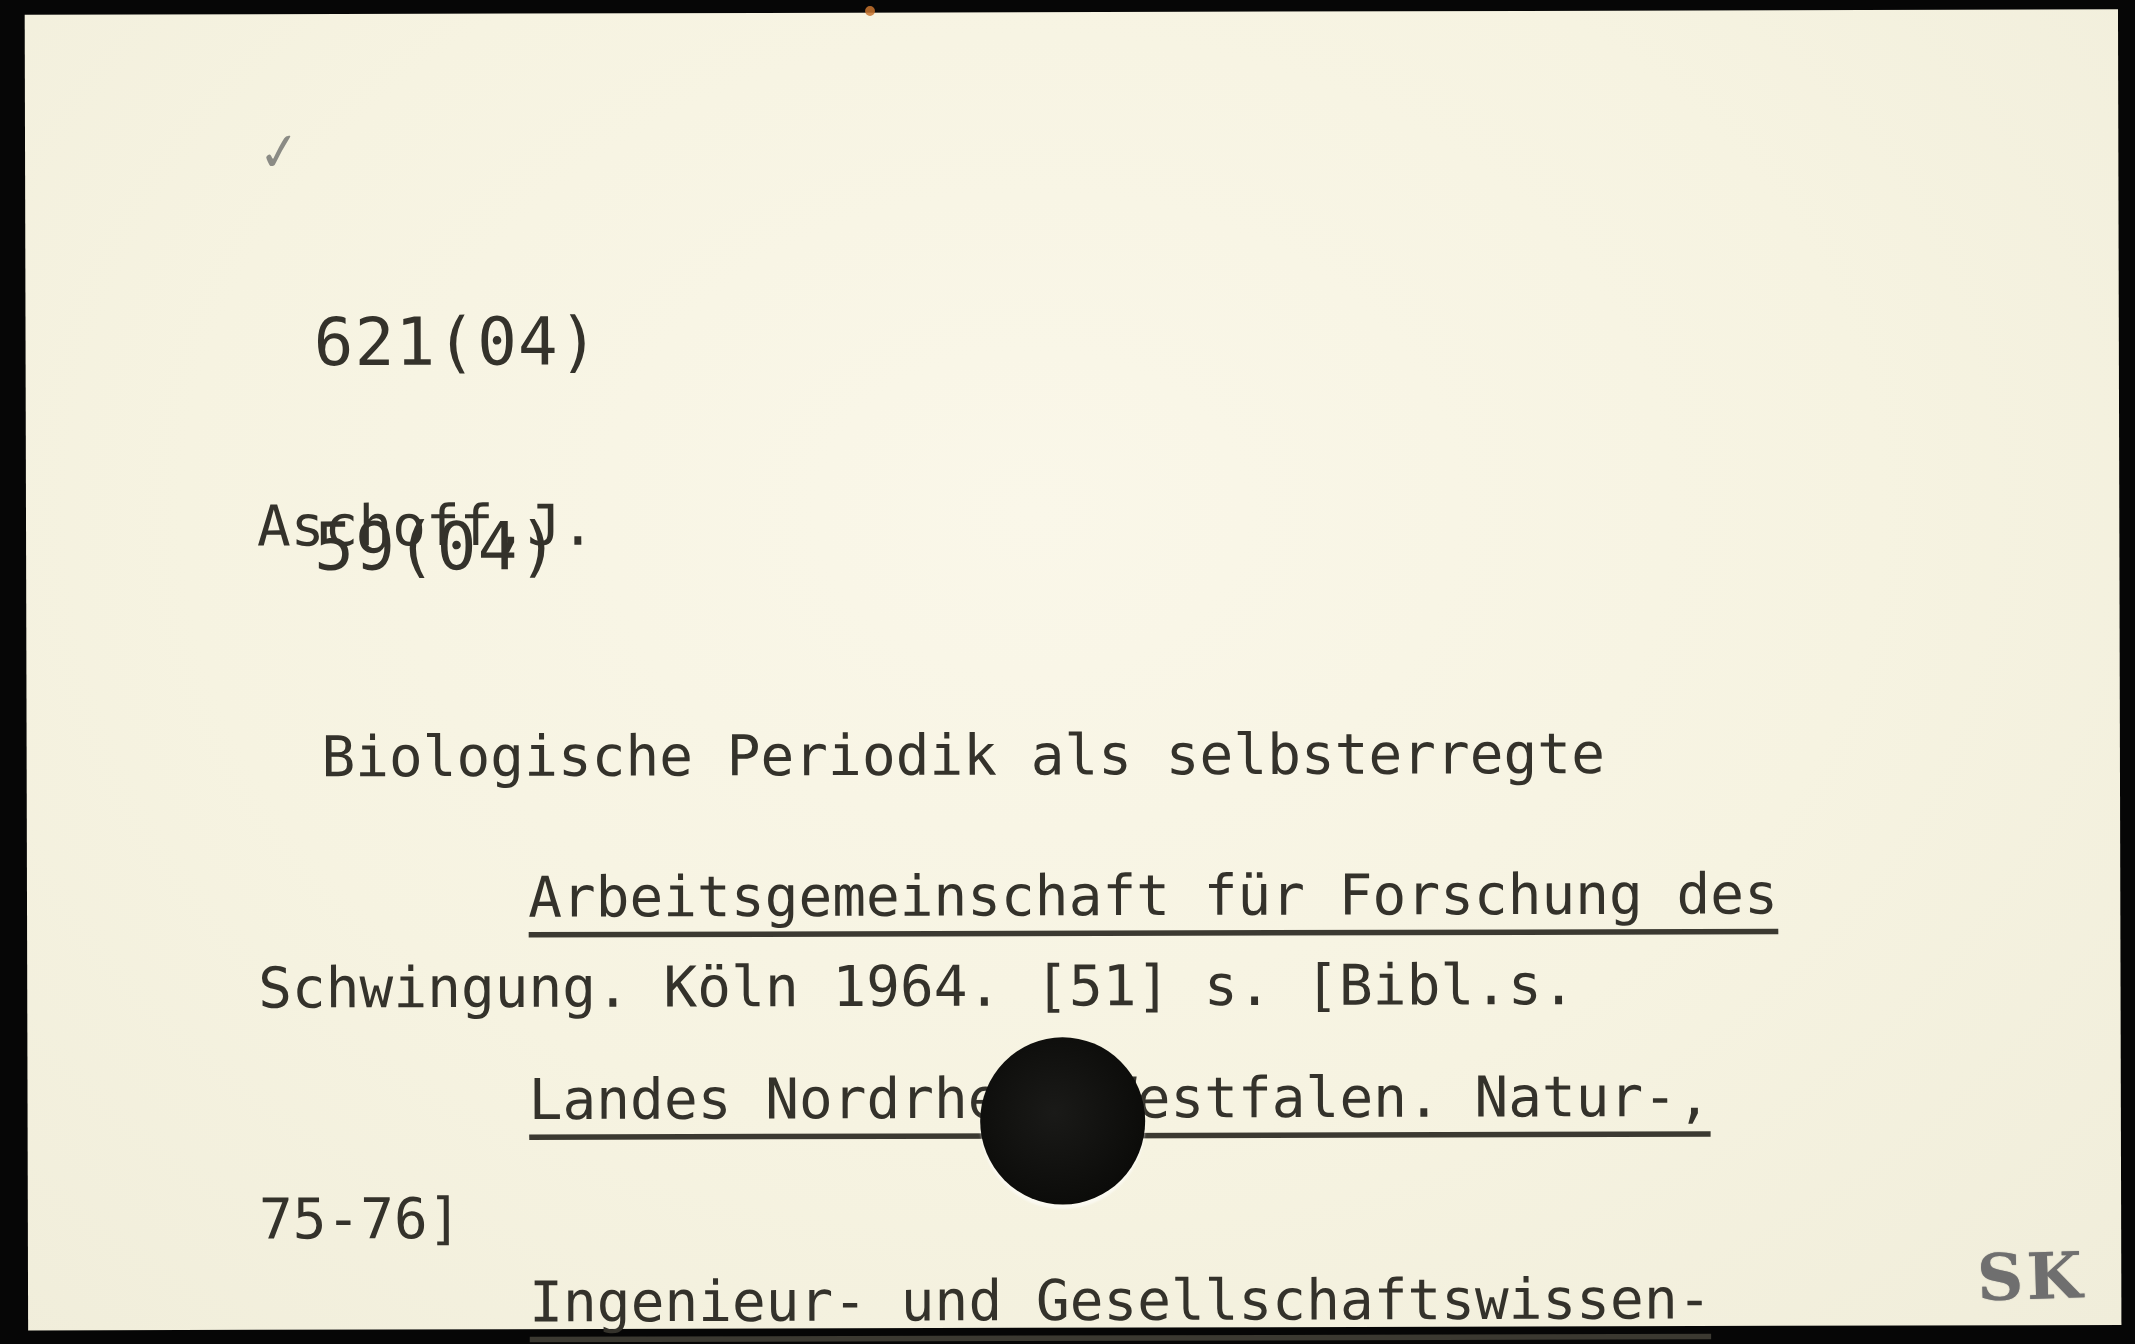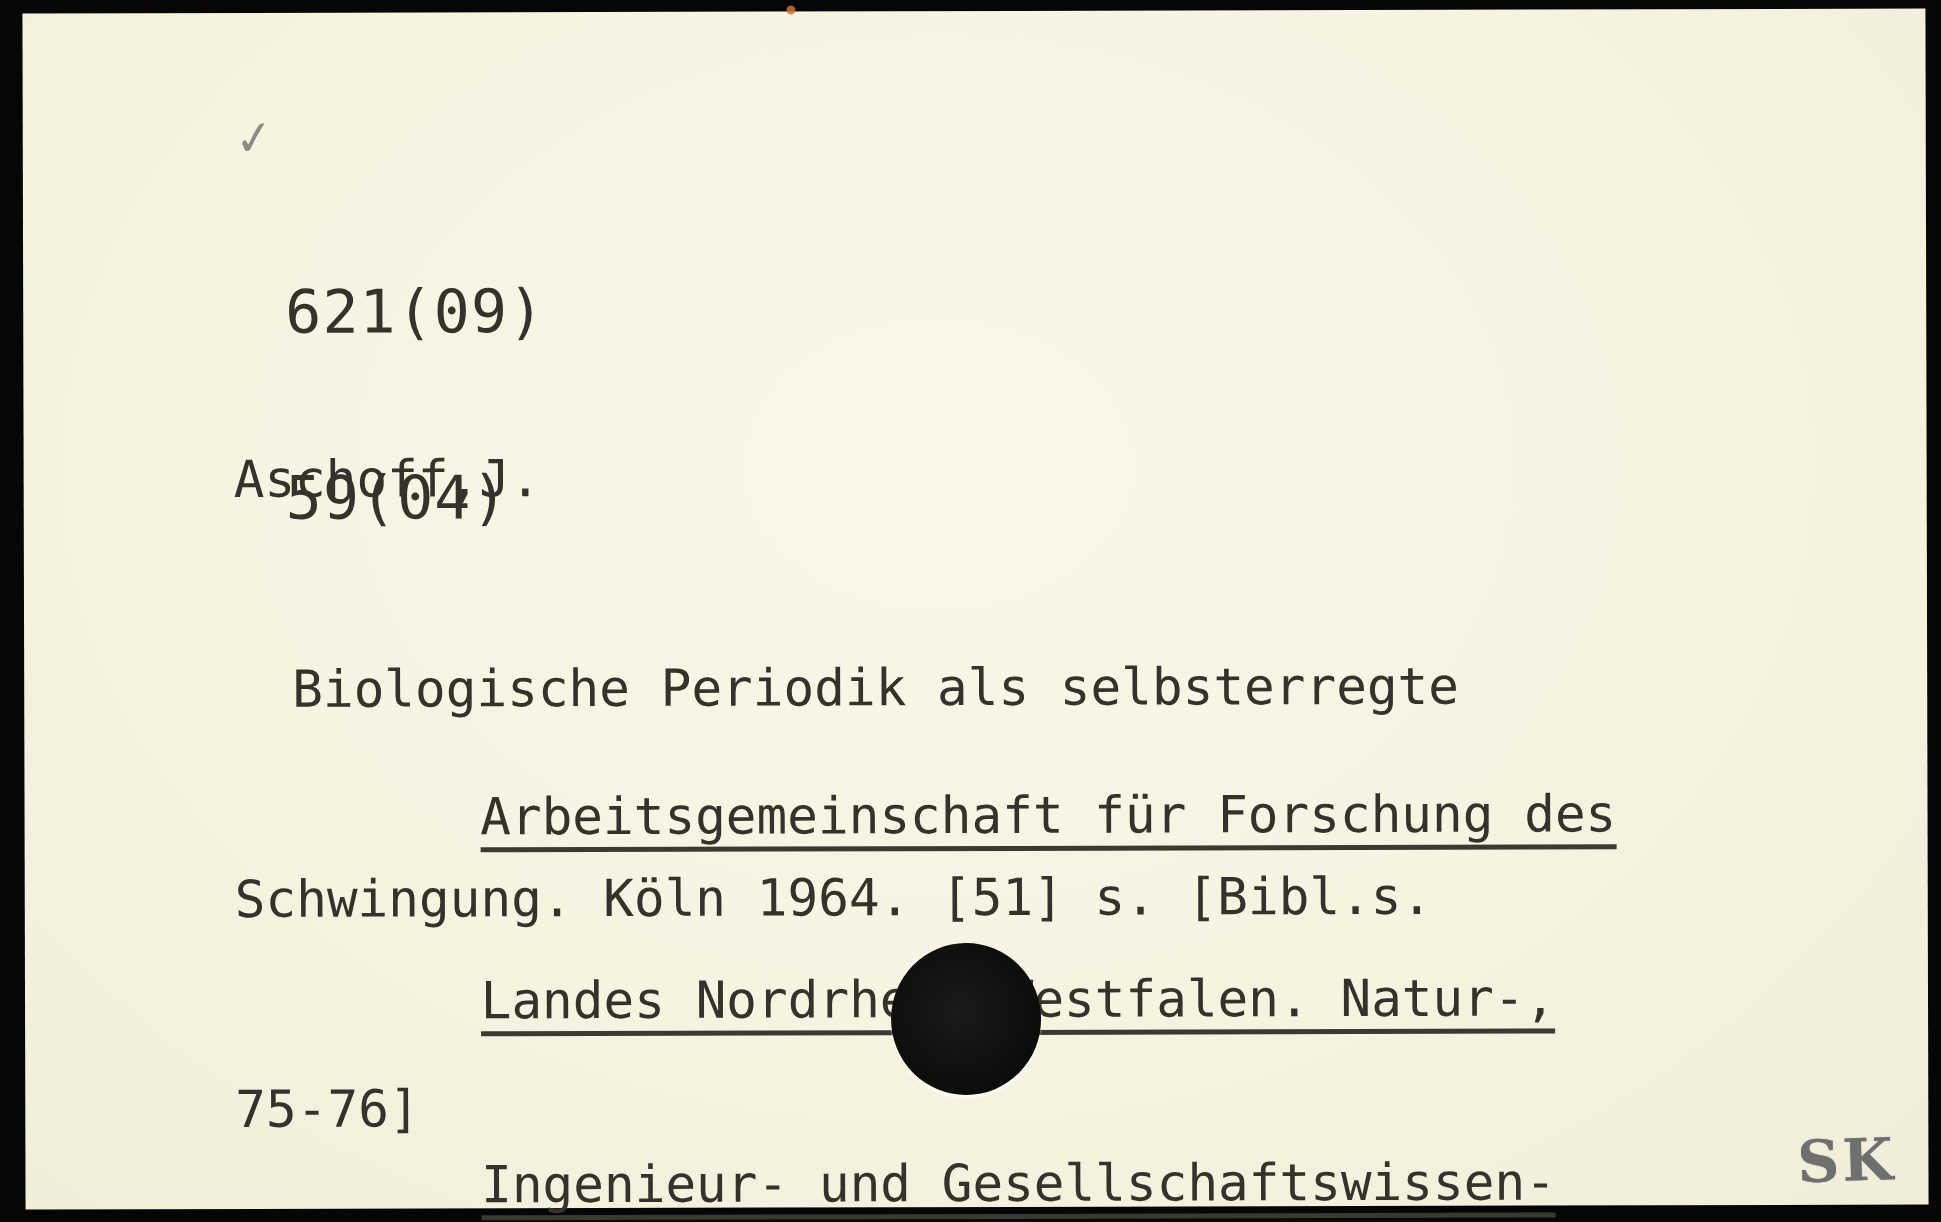--- a/index.html
+++ b/index.html
@@ -110,21 +110,21 @@
   }
 </style>
 </head>
 <body>
 
 <div class="scan">
   <div class="card">
 
     <div class="callnums">
       <span class="check">✓</span>
-      <div class="cn-line">621(09)</div>
+      <div class="cn-line">621(04)</div>
       <div class="cn-line">59(04)</div>
     </div>
 
     <div class="body-block">
       <div class="line">Aschoff,J.</div>
       <div class="line indent">Biologische Periodik als selbsterregte</div>
       <div class="line">Schwingung. Köln 1964. [51] s. [Bibl.s.</div>
       <div class="line">75-76]</div>
     </div>
 

